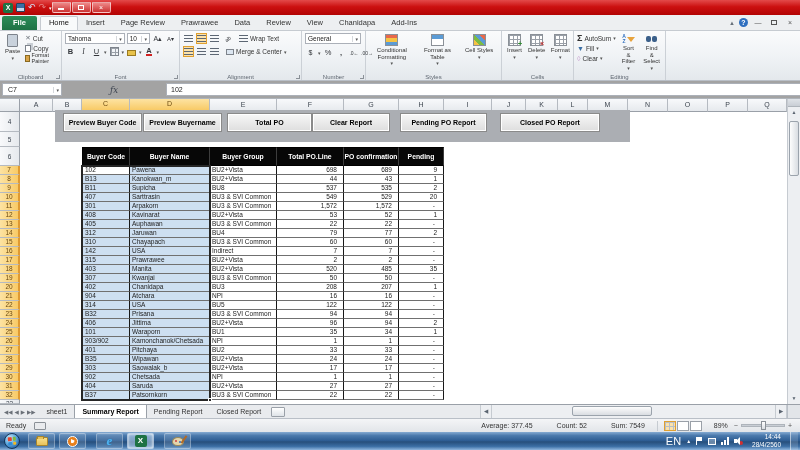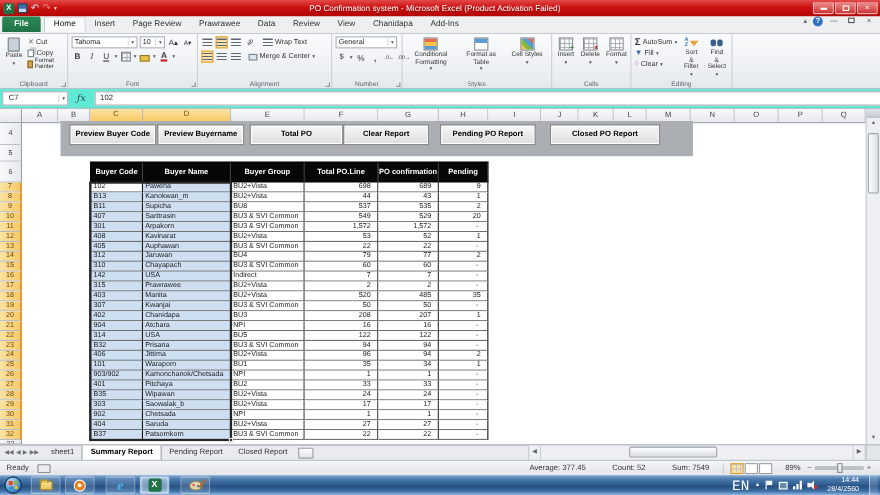--- a/index.html
+++ b/index.html
@@ -24,21 +24,21 @@
   .qat-dd { color:#fff; font-size:5px; }
   #win-title { flex:1; text-align:center; font-size:7.5px; text-shadow:0 1px 1px rgba(0,0,0,.4); }
   .winbtns { display:flex; padding-right:2px; gap:1px; }
   .winbtn { width:19px; height:11px; border:1px solid rgba(255,255,255,.55); border-radius:0 0 2px 2px;
     background:linear-gradient(#E88, #C33); color:#fff; font-size:7px; line-height:9px; text-align:center; }
   .winbtn .mini { display:inline-block; width:6px; border-bottom:2px solid #fff; height:5px; }
   .winbtn .rest { display:inline-block; width:6px; height:5px; border:1px solid #fff; margin-top:2px; }
 
   
   #tabrow { position:absolute; left:0; top:15px; width:800px; height:16px;
-    background:#EDEFF1; border-bottom:1px solid #C6CBD1; display:flex; align-items:flex-start; padding-left:2px; }
+    background:#EDEFF1; border-bottom:1px solid #C6CBD1; display:flex; align-items:center; padding-left:2px; }
   .rtab { font-size:7.5px; color:#333; padding:0 8px; height:14px; line-height:14px; }
   .rtab.file { background:linear-gradient(#2B8C58,#1E7244); color:#fff; font-weight:bold;
     border-radius:2px 2px 0 0; margin-right:3px; padding:0 11px; }
   .rtab.active { background:#F8FAFB; border:1px solid #C6CBD1; border-bottom:none;
     border-radius:2px 2px 0 0; line-height:12px; color:#111; }
   .tabrow-right { margin-left:auto; display:flex; align-items:center; gap:4px; padding-right:4px; color:#67707a; }
   .collapse-caret { font-size:6px; }
   .help-btn { width:9px; height:9px; border-radius:50%; background:#2F6FBF; color:#fff;
     font-size:7px; line-height:9px; text-align:center; font-weight:bold; }
   .mini-winbtn { font-size:7px; color:#555; width:12px; text-align:center; }
@@ -80,21 +80,21 @@
   .mark span { position:absolute; right:-2px; bottom:-2px; font-size:7px; font-weight:bold; }
   .sigma { font-size:9px; font-weight:bold; color:#333; }
   .binoc { display:flex; gap:1px; }
   .binoc i { width:5px; height:6px; background:#3A5F8A; border-radius:2px; }
   .azic { font-size:5px; font-weight:bold; color:#2F6FBF; line-height:5px; }
   .funnel { width:0; height:0; border-left:4px solid transparent; border-right:4px solid transparent;
     border-top:5px solid #E8A33D; }
 
   
   #fbar { position:absolute; left:0; top:81px; width:800px; height:18px;
-    background:#5eead4; border-bottom:1px solid #AEB4BB; display:flex; align-items:center; }
+    background:#a3a3a3; border-bottom:1px solid #AEB4BB; display:flex; align-items:center;gap:40px; }
   .namebox { margin-left:2px; width:60px; height:13px; background:#fff; border:1px solid #ABB0B8;
     font-size:7px; display:flex; align-items:center; padding-left:5px; }
   .namebox .dd { margin-left:auto; font-size:5px; color:#555; border-left:1px solid #d5d8dc; padding:0 2px; }
   .fx { width:24px; text-align:center; font-size:8.5px; font-style:italic; color:#3d4450;
     font-family:"DejaVu Serif", serif; }
   .finput { flex:1; height:13px; background:#fff; border:1px solid #ABB0B8; border-right:none;
     font-size:7px; display:flex; align-items:center; padding-left:4px; }
 
   
   #sheet { position:absolute; left:0; top:99px; width:800px; height:305px; background:#fff; overflow:hidden; }
@@ -204,21 +204,21 @@
   .ic-ie { color:#4FB3F0; font-size:13px; font-weight:bold; font-style:italic;
     font-family:"Liberation Serif", serif; line-height:12px; text-shadow:0 0 1px #1a6eb0; }
   .ic-xl { width:12px; height:12px; background:#1E7244; border-radius:2px; color:#fff;
     font-size:8px; font-weight:bold; text-align:center; line-height:12px; }
   .ic-paint { width:12px; height:9px; background:#E3D4AC; border-radius:50% 50% 45% 45%; position:relative; border:1px solid #9a8a5a; }
   .ic-paint:before { content:""; position:absolute; right:-2px; top:-3px; width:2px; height:9px;
     background:#B06A28; transform:rotate(35deg); }
   .ic-paint:after { content:""; position:absolute; left:2px; top:2px; width:2px; height:2px;
     border-radius:50%; background:#D04040; box-shadow:4px 1px 0 #3070C0; }
   .tray { margin-left:auto; display:flex; align-items:center; gap:5px; color:#fff; padding-right:2px; }
-  .tray-en { font-size:13px;font-family:Liberation Mono, monospace; }
+  .tray-en { font-size:11px; }
   .tray-caret { font-size:5px; }
   .ic-flag { width:7px; height:8px; position:relative; }
   .ic-flag:before { content:""; position:absolute; left:0; top:0; width:1px; height:8px; background:#fff; }
   .ic-flag:after { content:""; position:absolute; left:1px; top:0; width:5px; height:4px; background:#fff; }
   .ic-gear { width:8px; height:7px; border:1px solid #fff; background:rgba(255,255,255,.3); }
   .ic-signal { display:flex; align-items:flex-end; gap:1px; height:8px; }
   .ic-signal i { width:2px; background:#fff; }
   .ic-signal i:nth-child(1){height:3px;} .ic-signal i:nth-child(2){height:5px;} .ic-signal i:nth-child(3){height:8px;}
   .ic-speaker { width:9px; height:8px; position:relative; }
   .ic-speaker:before { content:""; position:absolute; left:0; top:2px; width:3px; height:4px; background:#fff; }
@@ -234,21 +234,20 @@
 <div id="screen">
 
   <div id="titlebar">
     <div class="qat">
       <div class="xl-logo">X</div>
       <div class="qat-save"></div>
       <div class="qat-undo">↶</div>
       <div class="qat-redo">↷</div>
       <div class="qat-dd">▾</div>
     </div>
-    <div id="win-title">PO Confirmation system - Microsoft Excel (Product Activation Failed)</div>
     <div class="winbtns">
       <div class="winbtn"><span class="mini"></span></div>
       <div class="winbtn"><span class="rest"></span></div>
       <div class="winbtn">×</div>
     </div>
   </div>
 
   <div id="tabrow">
     <div id="rtabs" style="display:flex; align-items:flex-end;">
         <div class="rtab file">File</div>

